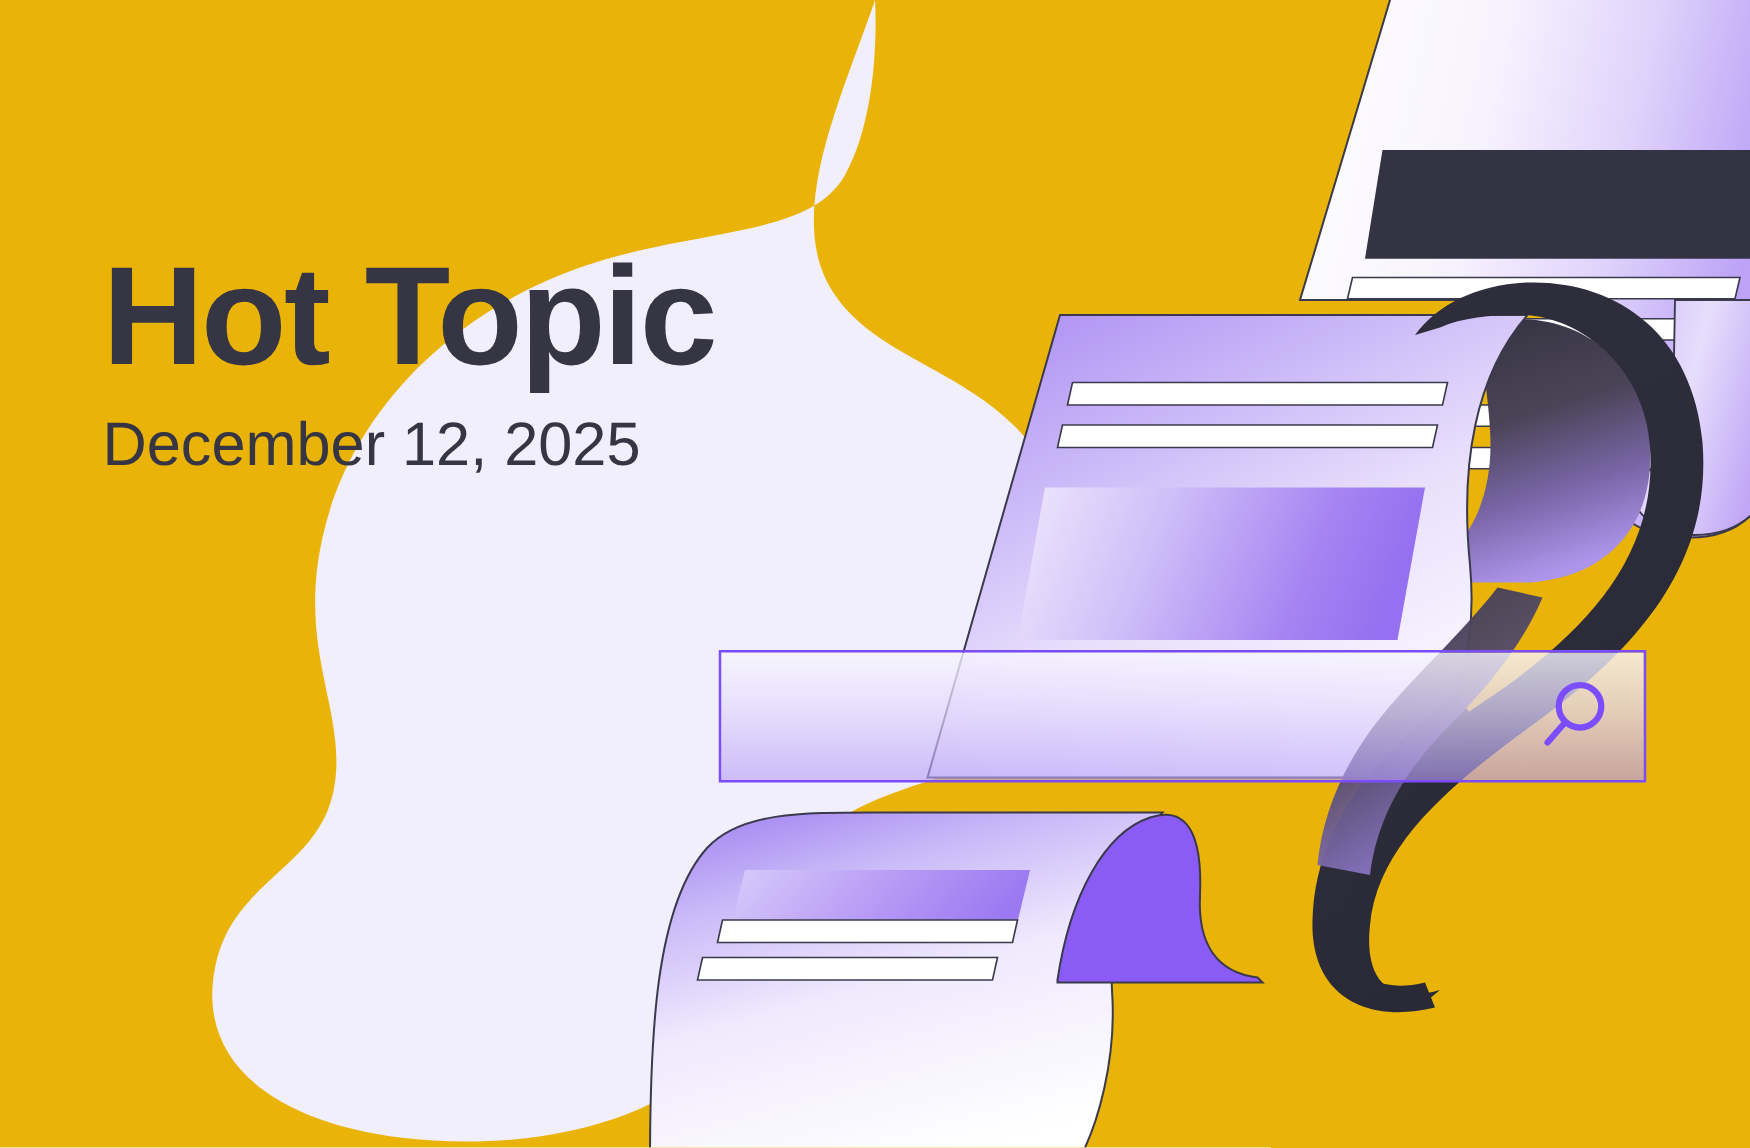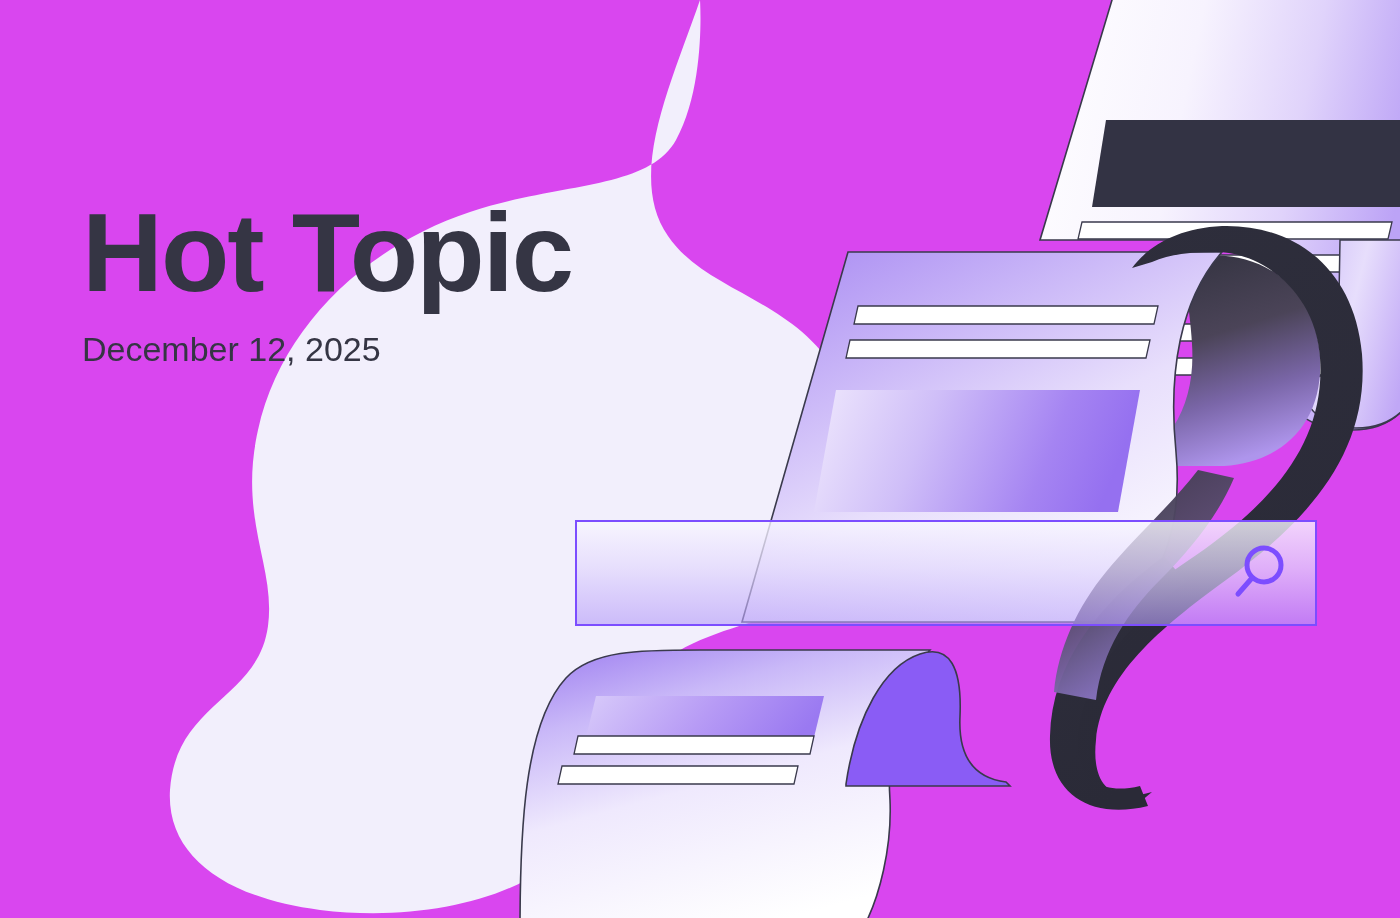--- a/index.html
+++ b/index.html
@@ -1,23 +1,23 @@
 <!DOCTYPE html>
 <html><head>
 <meta charset="utf-8">
 <style>
   html,body{margin:0;padding:0;background:#ffffff;}
   body{width:1400px;height:918px;overflow:hidden;
        font-family:"Liberation Sans","DejaVu Sans",sans-serif;}
-  #stage{position:relative;width:1400px;height:918px;background:#d946ef;overflow:hidden;}
+  #stage{position:relative;width:1400px;height:918px;background:#eab308;overflow:hidden;}
   #art{position:absolute;inset:0;width:1400px;height:918px;}
   .txtblock{position:absolute;left:82px;top:196px;z-index:40;}
   #page-title{margin:0;font-size:112px;line-height:1.02;font-weight:bold;
               color:#353544;letter-spacing:-2px;white-space:nowrap;}
-  #page-date{margin:0;padding-top:22px;font-size:34px;line-height:1;
+  #page-date{margin:0;padding-top:22px;font-size:49px;line-height:1;
              font-weight:normal;color:#353544;white-space:nowrap;}
   #searchbar{position:absolute;left:575px;top:520px;width:742px;height:106px;
              z-index:45;box-sizing:border-box;border:2px solid #7C4DFF;
              background:linear-gradient(to bottom,
                rgba(248,246,255,.80) 0%,
                rgba(226,216,253,.72) 45%,
                rgba(181,156,248,.62) 100%);}
   #search-input-area{position:absolute;left:0;top:0;width:640px;height:100%;}
   #search-icon{position:absolute;right:24px;top:50%;transform:translateY(-50%);
                width:64px;height:64px;}

